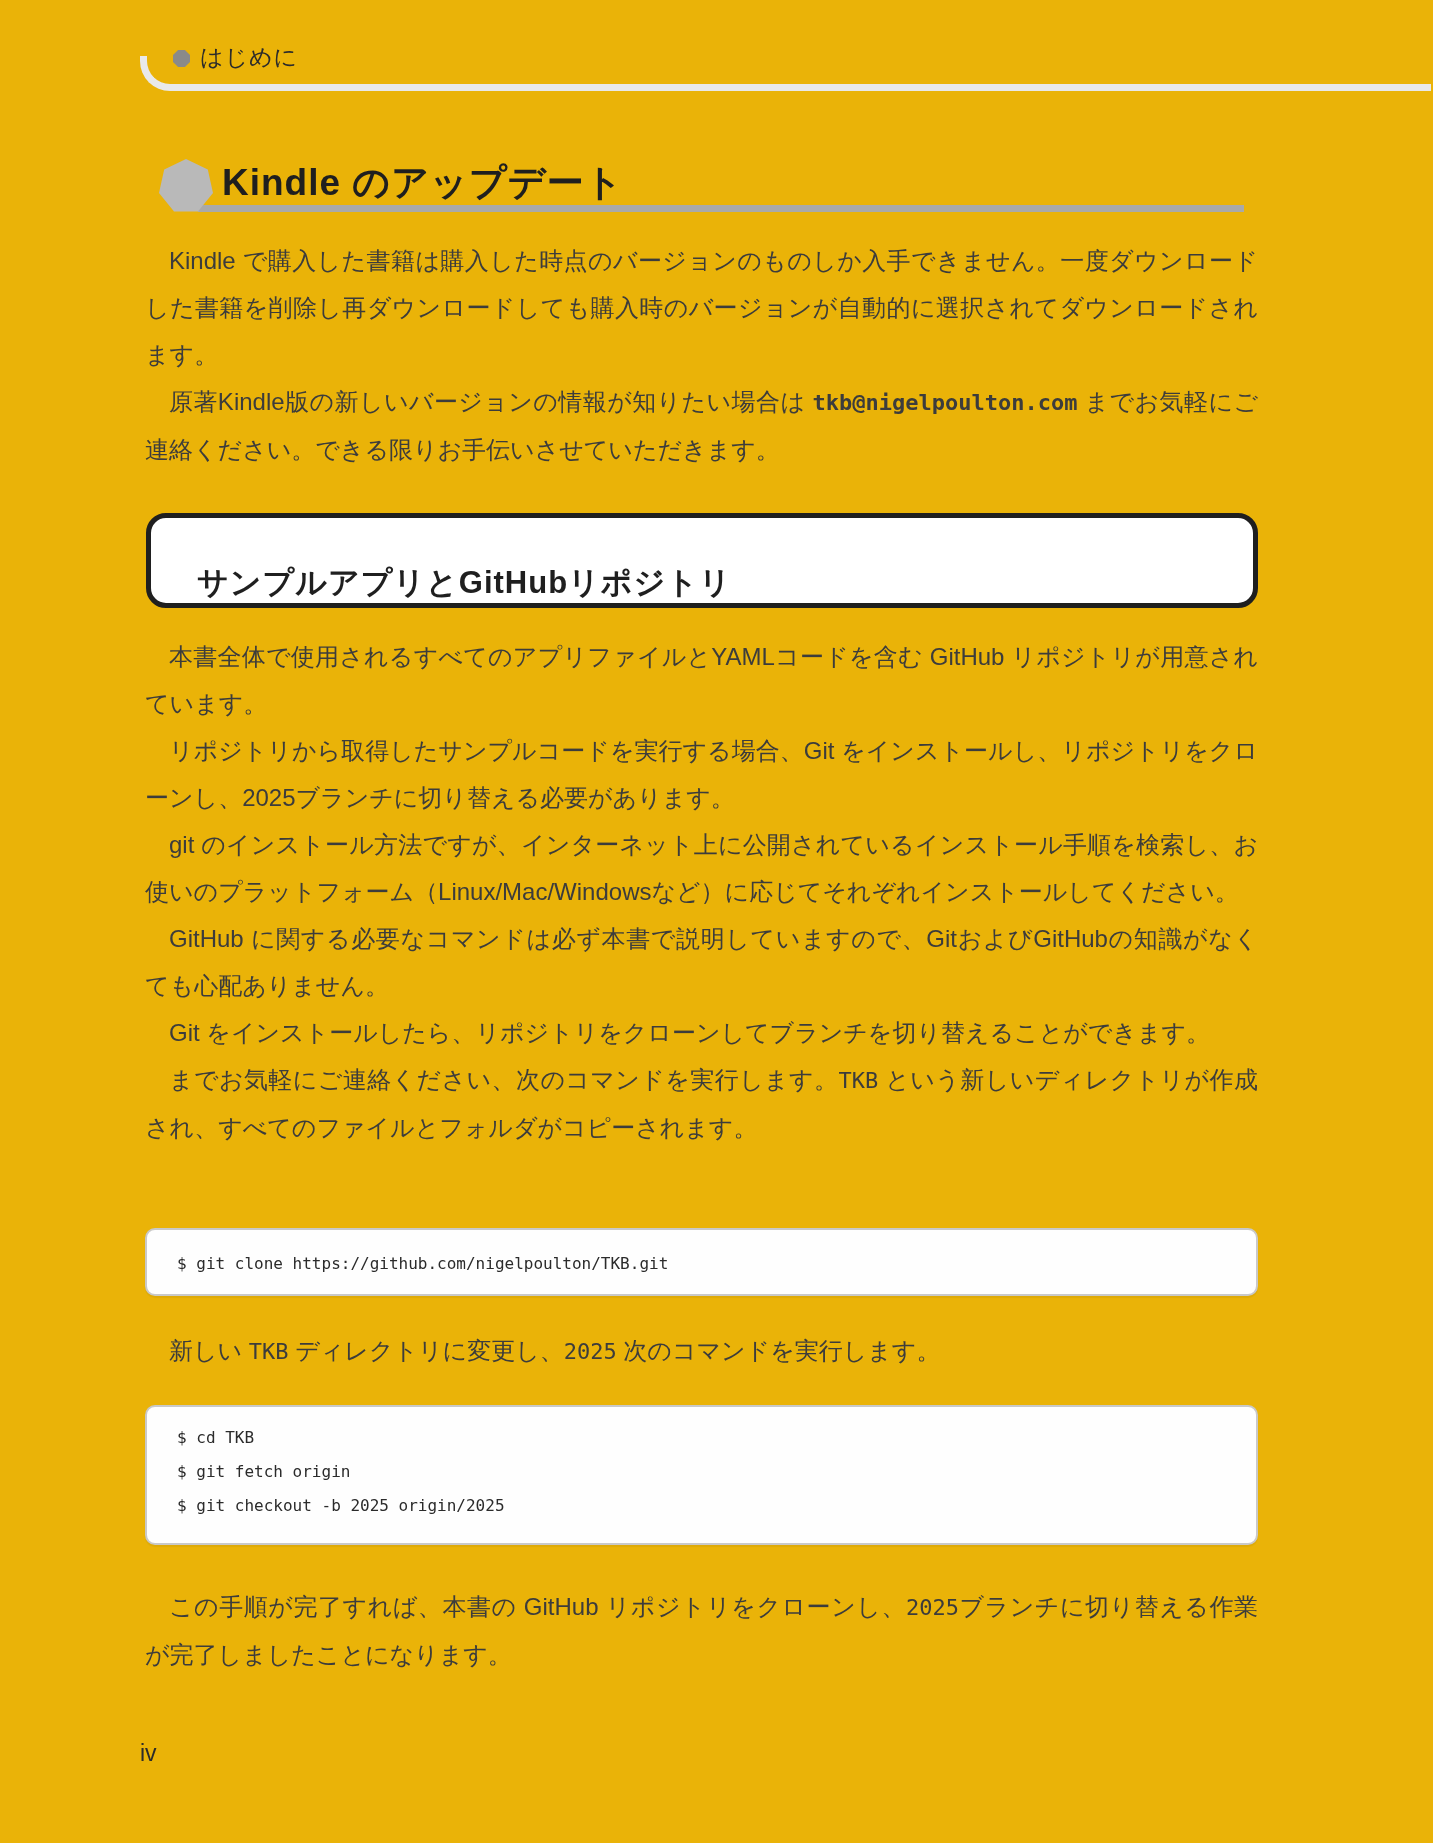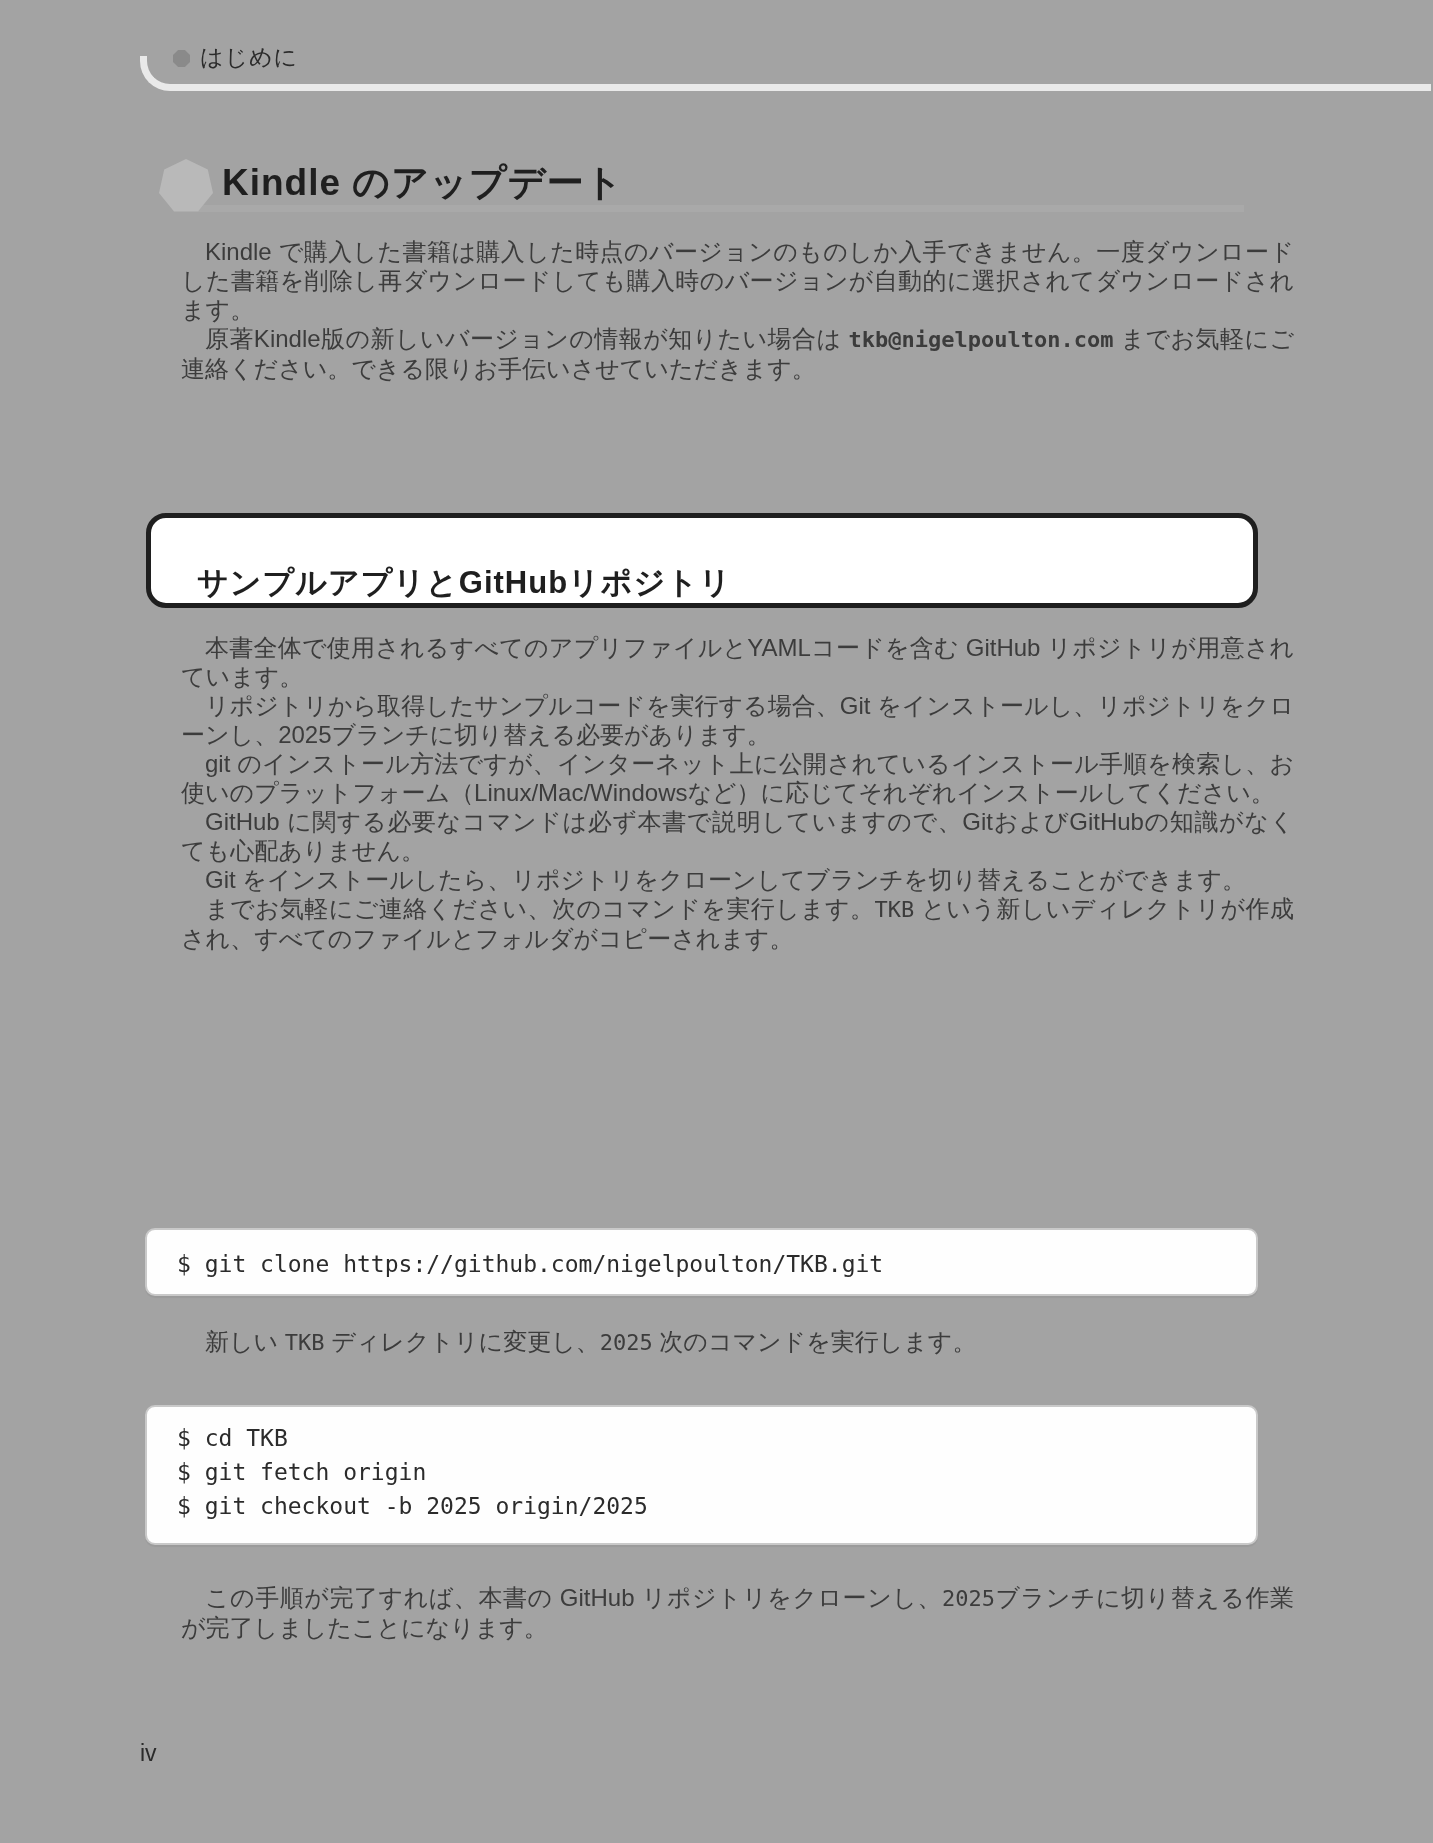--- a/index.html
+++ b/index.html
@@ -1,19 +1,19 @@
 <!DOCTYPE html>
 <html lang="ja"><head>
 <meta charset="utf-8">
 <style>
   html,body{margin:0;padding:0;background:#ffffff;}
   .page{
     position:relative;
     width:1433px;height:1843px;
-    background:#a3a3a3;
+    background:#eab308;
     font-family:"Liberation Sans","DejaVu Sans",sans-serif;
     color:#3c3c3c;
     overflow:hidden;
   }
   
   .running-dot{
     position:absolute;left:173px;top:50px;width:17px;height:17px;
     background:#8a8a8a;
     clip-path:polygon(30% 0,70% 0,100% 30%,100% 70%,70% 100%,30% 100%,0 70%,0 30%);
   }
@@ -35,21 +35,21 @@
     position:absolute;left:222px;top:158px;z-index:2;
     font-size:37px;font-weight:bold;color:#1f1f1f;letter-spacing:1px;
   }
   .heading-rule{
     position:absolute;left:198px;top:205px;width:1046px;height:7px;
     background:#a9a9a9;z-index:1;
   }
   
   .text-block{
     position:absolute;left:145px;width:1113px;
-    font-size:24px;line-height:29px;text-align:justify;color:#3c3c3c;margin-left:36px;
+    font-size:24px;line-height:47px;text-align:justify;color:#3c3c3c;
   }
   .text-block p{margin:0;text-indent:1em;}
   .tb1{top:237px;}
   .tb2{top:633px;}
   .between-sentence{top:1327px;}
   .final-par{top:1583px;}
   .mono{
     font-family:"DejaVu Sans Mono","Liberation Mono",monospace;
     font-size:22px;
   }
@@ -67,21 +67,21 @@
     font-size:31px;font-weight:bold;color:#1f1f1f;letter-spacing:1px;margin-top:44px;
   }
   
   .code-box{
     position:absolute;left:145px;width:1113px;
     box-sizing:border-box;
     border:2px solid #c9c9c9;border-radius:10px;
     background:#fefefe;
     box-shadow:0 2px 1px rgba(0,0,0,0.05);
     font-family:"DejaVu Sans Mono","Liberation Mono",monospace;
-    font-size:23px;color:#2b2b2b;
+    font-size:16px;color:#2b2b2b;
     white-space:pre;
     margin:0;
   }
   .code-1{top:1228px;height:68px;line-height:28px;padding:20px 0 0 30px;}
   .code-2{top:1405px;height:140px;line-height:34px;padding:14px 0 0 30px;}
   
   .page-number{
     position:absolute;left:140px;top:1740px;
     font-size:23px;color:#2b2b2b;
   }

